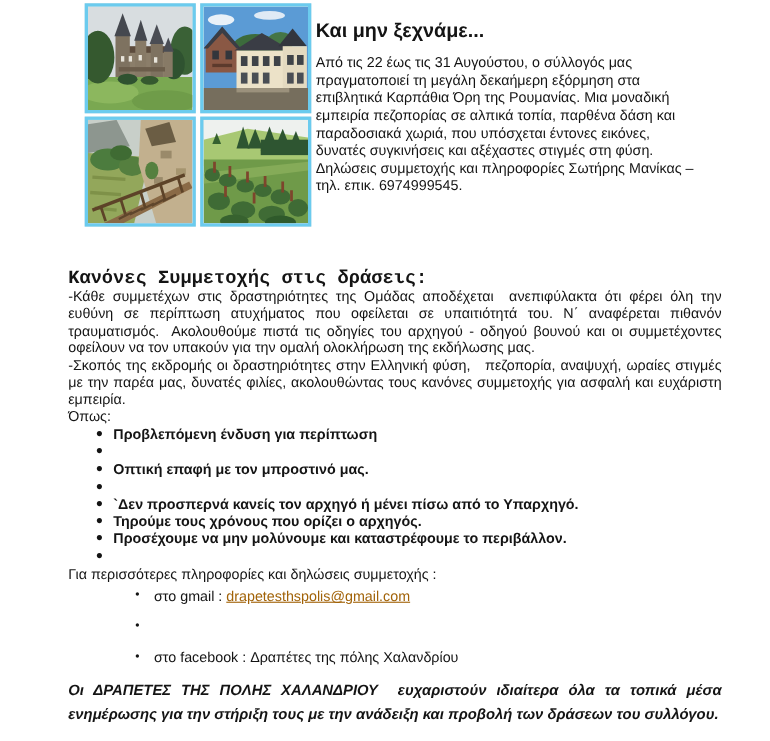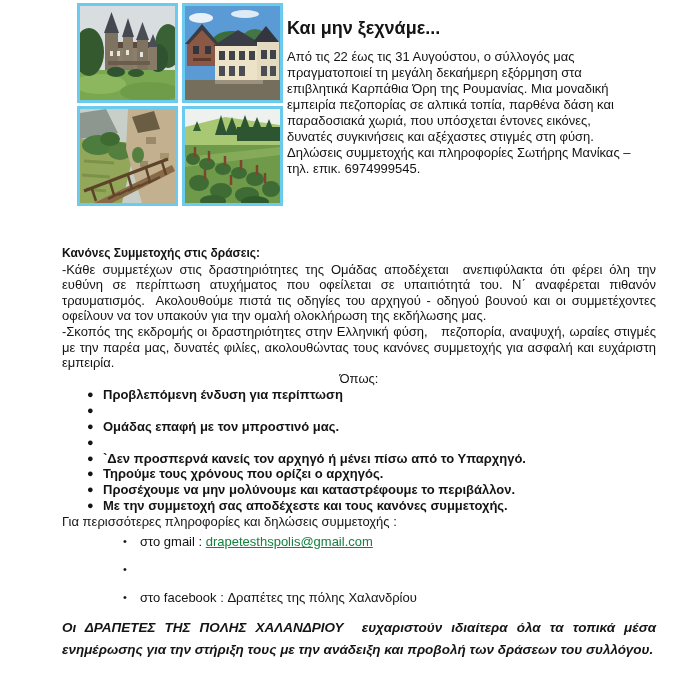--- a/index.html
+++ b/index.html
@@ -24,36 +24,36 @@
     position:absolute; left:287px; top:20px; width:352px;
     font-size:13px; line-height:16px;
   }
   .intro .intro-heading{ font-weight:bold; font-size:18px; margin:0 0 13px 0; }
   .intro p{ margin:0; }
   
   .main{
     position:absolute; left:62px; top:246px; width:594px;
     font-size:13px; line-height:15.6px;
   }
-  .main .rules-heading{ font-weight:bold; margin:0; font-size:12px; }
+  .main .rules-heading{ font-weight:bold; margin:0; font-size:17px;font-family:Liberation Mono, monospace; }
   .main p.just{ margin:0; text-align:justify; white-space:pre-wrap; }
-  .opos{ margin:0;text-align:center; }
+  .opos{ margin:0; }
   ul.rules-list{ list-style:none; margin:1px 0 0 0; padding:0; }
   ul.rules-list li{
     display:flex; align-items:flex-start; padding-left:25px; font-weight:bold; line-height:15.8px;
   }
   ul.rules-list .bullet{ width:16px; flex:0 0 16px; font-size:11px; font-weight:normal; }
   .wish{ margin:15px 0 12px 0; }
   .contact-heading{ margin:0 0 5px 0; }
   ul.contact-list{ list-style:none; margin:0; padding:0; }
   ul.contact-list li{
     display:flex; align-items:flex-start; padding-left:61px; margin-bottom:12px; line-height:15.6px;
   }
   ul.contact-list .sbullet{ width:17px; flex:0 0 17px; font-size:11px; }
-  .email-link{ text-decoration:underline; color:#15803d; }
+  .email-link{ text-decoration:underline; color:#a16207; }
   .footer-para{
     margin:2px 0 0 0; font-weight:bold; font-style:italic; font-size:13.5px;
     line-height:21.5px; text-align:justify; white-space:pre-wrap;
   }
 </style>
 </head>
 <body>
 
 <div class="photo-grid">
 
@@ -194,40 +194,39 @@
   <ul class="rules-list">
     <li>
         <span class="bullet">●</span>
         <span>Προβλεπόμενη ένδυση για περίπτωση</span>
       </li>
     <li>
         <span class="bullet">●</span>
       </li>
     <li>
         <span class="bullet">●</span>
-        <span>Ομάδας επαφή με τον μπροστινό μας.</span>
+        <span>Οπτική επαφή με τον μπροστινό μας.</span>
       </li>
     <li>
         <span class="bullet">●</span>
       </li>
     <li>
         <span class="bullet">●</span>
         <span>`Δεν προσπερνά κανείς τον αρχηγό ή μένει πίσω από το Υπαρχηγό.</span>
       </li>
     <li>
         <span class="bullet">●</span>
         <span>Τηρούμε τους χρόνους που ορίζει ο αρχηγός.</span>
       </li>
     <li>
         <span class="bullet">●</span>
         <span>Προσέχουμε να μην μολύνουμε και καταστρέφουμε το περιβάλλον.</span>
       </li>
     <li>
         <span class="bullet">●</span>
-        <span>Με την συμμετοχή σας αποδέχεστε και τους κανόνες συμμετοχής.</span>
       </li>
   </ul>
 
 
   <p class="contact-heading">Για περισσότερες πληροφορίες και δηλώσεις συμμετοχής :</p>
   <ul class="contact-list">
     <li>
       <span class="sbullet">•</span>
       <span><span>στο gmail : </span><a class="email-link" href="#">drapetesthspolis@gmail.com</a></span>
     </li>

